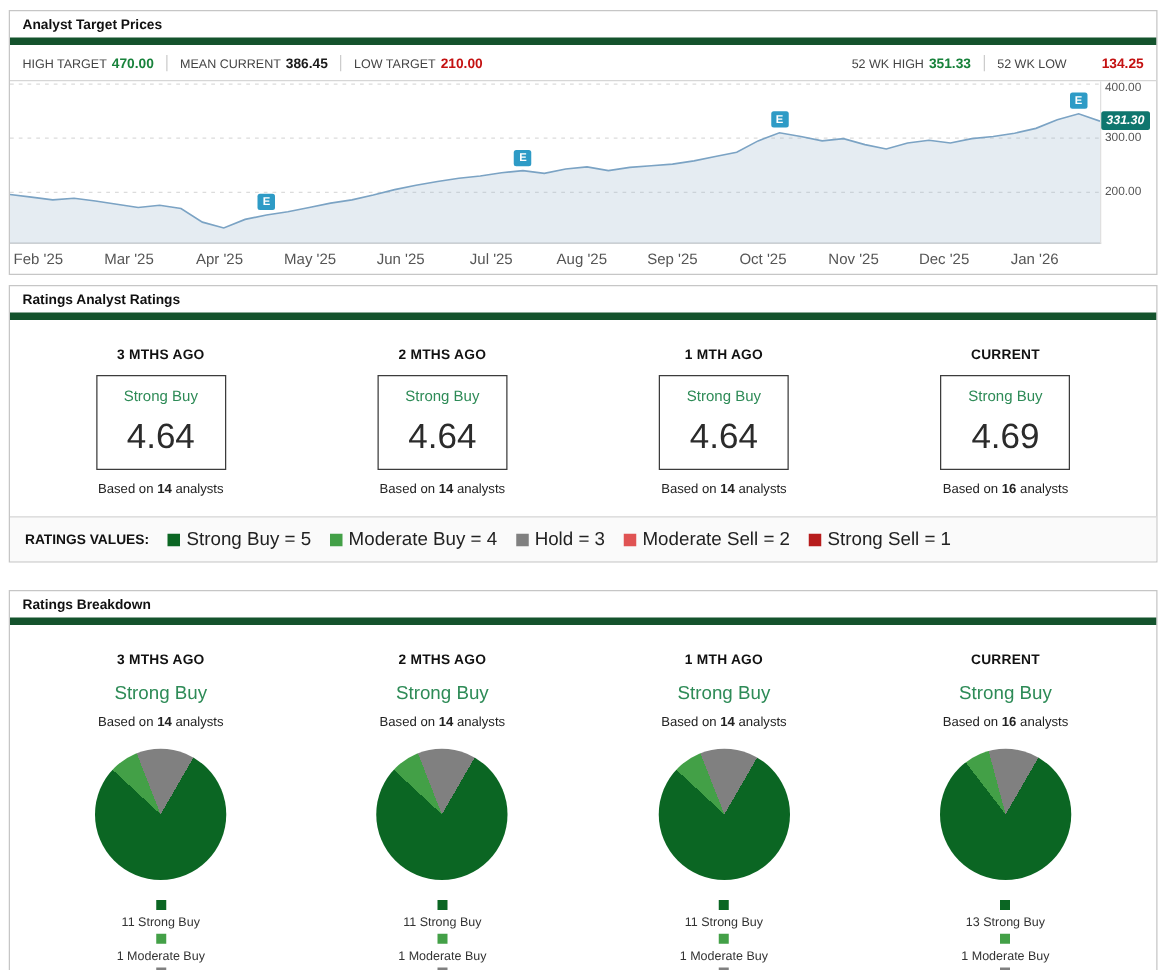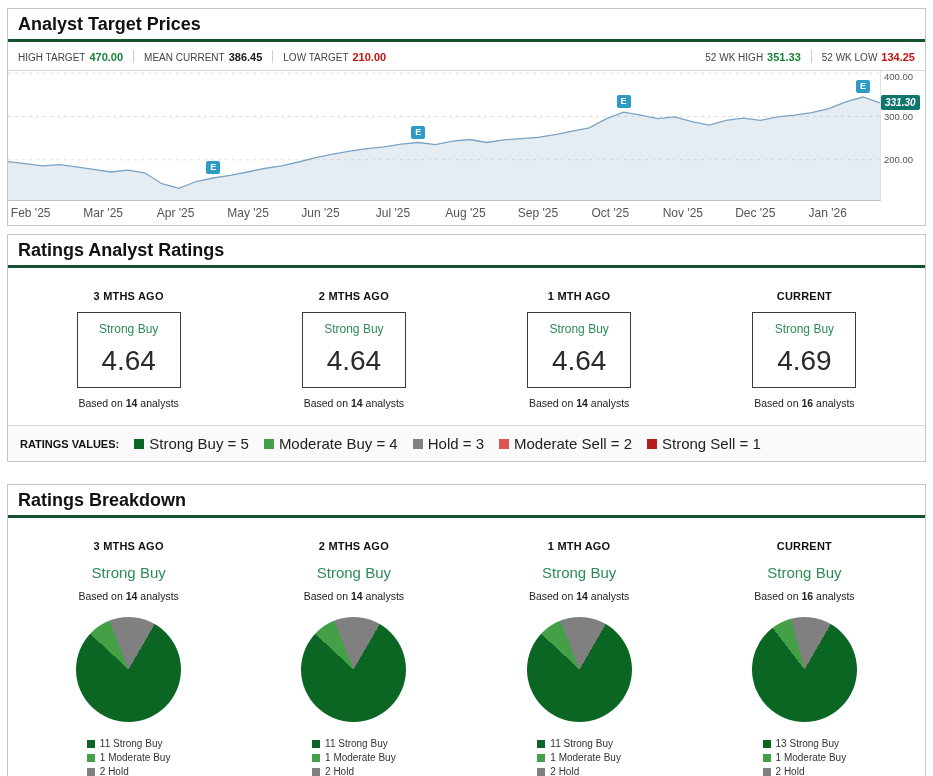--- a/index.html
+++ b/index.html
@@ -7,22 +7,22 @@
   body {
     width: 933px; height: 776px; overflow: hidden;
     font-family: "Liberation Sans", sans-serif; color: #222;
   }
   .page { width: 933px; padding: 8px 7px 0; }
 
   .panel { border: 1px solid #c6c6c6; background: #fff; }
   .panel + .panel { margin-top: 8px; }
   .panel.breakdown { margin-top: 22px; }
   .panel-title {
-    font-size: 18px; font-weight: bold; color: #111;
-    padding: 5px 10px 4px; border-bottom: 3px solid #14532d;
+    font-size: 11px; font-weight: bold; color: #111;
+    padding: 5px 10px 4px; border-bottom: 6px solid #14532d;
   }
 
   
   .stats-row {
     display: flex; justify-content: space-between; align-items: center;
     padding: 5px 10px; border-bottom: 1px solid #d6d6d6;
   }
   .stats-group { display: flex; align-items: center; gap: 10px; }
   .stat { white-space: nowrap; }
   .stat-label { font-size: 10px; color: #444; margin-right: 4px; }
@@ -77,21 +77,21 @@
   .swatch { display: inline-block; width: 10px; height: 10px; }
 
   
   .bd-cols { display: flex; padding: 22px 8px 46px; }
   .bd-rating { font-size: 15px; margin: 12px 0 7px; }
   .pie {
     width: 105px; height: 105px; border-radius: 50%;
     margin: 15px auto 13px;
   }
   .pie-legend { display: inline-block; text-align: left; }
-  .pie-legend-item { display: flex; align-items: center; gap: 5px; margin: 3px 0; }
+  .pie-legend-item { display: flex; align-items: center; gap: 5px; margin: 3px 0; flex-direction: column; }
   .pie-swatch { display: inline-block; width: 8px; height: 8px; flex: 0 0 8px; }
   .pie-legend-label { font-size: 10px; color: #333; white-space: nowrap; }
 </style>
 </head>
 <body>
 
 <div class="page">
 
   <section class="panel">
     <div class="panel-title">Analyst Target Prices</div>
@@ -109,21 +109,21 @@
         <div class="stat">
           <span class="stat-label">LOW TARGET</span><span class="stat-value" style="color: rgb(196, 18, 18);">210.00</span>
         </div>
       </div>
       <div class="stats-group">
         <div class="stat">
           <span class="stat-label">52 WK HIGH</span><span class="stat-value" style="color: rgb(24, 130, 59);">351.33</span>
         </div>
         <span class="vdiv"></span>
         <div class="stat">
-          <span class="stat-label">52 WK LOW</span><span class="stat-value" style="color: rgb(196, 18, 18);">134.25</span>
+          <span class="stat-label">52 WK LOW</span><span class="stat-value" style="color: rgb(196, 18, 18); margin-left: 24px;">134.25</span>
         </div>
       </div>
     </div>
 
     <div class="chart-wrap">
       <div class="plot">
         <svg viewBox="0 0 1000 130" preserveAspectRatio="none">
             <line x1="0" x2="1000" y1="2.2" y2="2.2" stroke="#dcdcdc" stroke-dasharray="3 4" vector-effect="non-scaling-stroke"></line>
             <line x1="0" x2="1000" y1="45.5" y2="45.5" stroke="#dcdcdc" stroke-dasharray="3 4" vector-effect="non-scaling-stroke"></line>
             <line x1="0" x2="1000" y1="88.8" y2="88.8" stroke="#dcdcdc" stroke-dasharray="3 4" vector-effect="non-scaling-stroke"></line>

